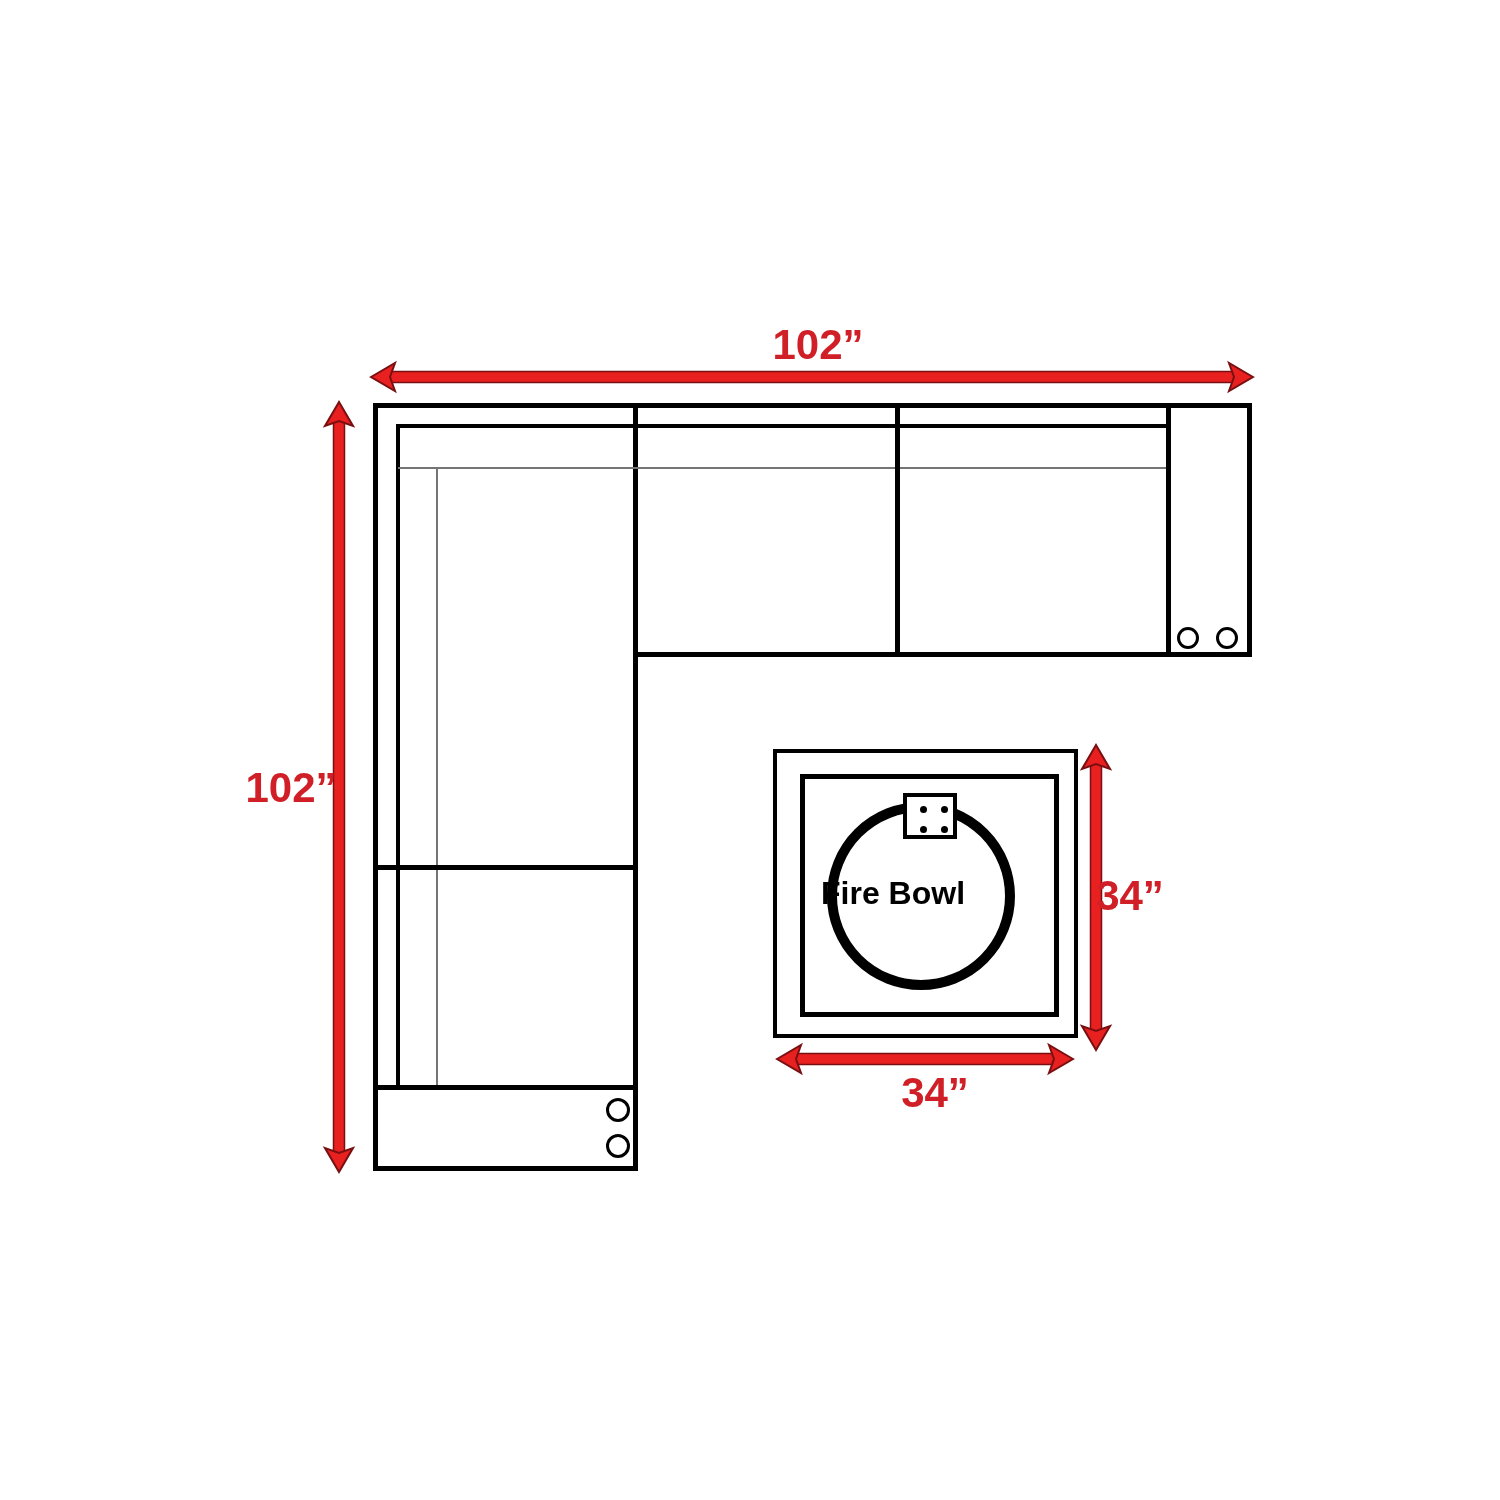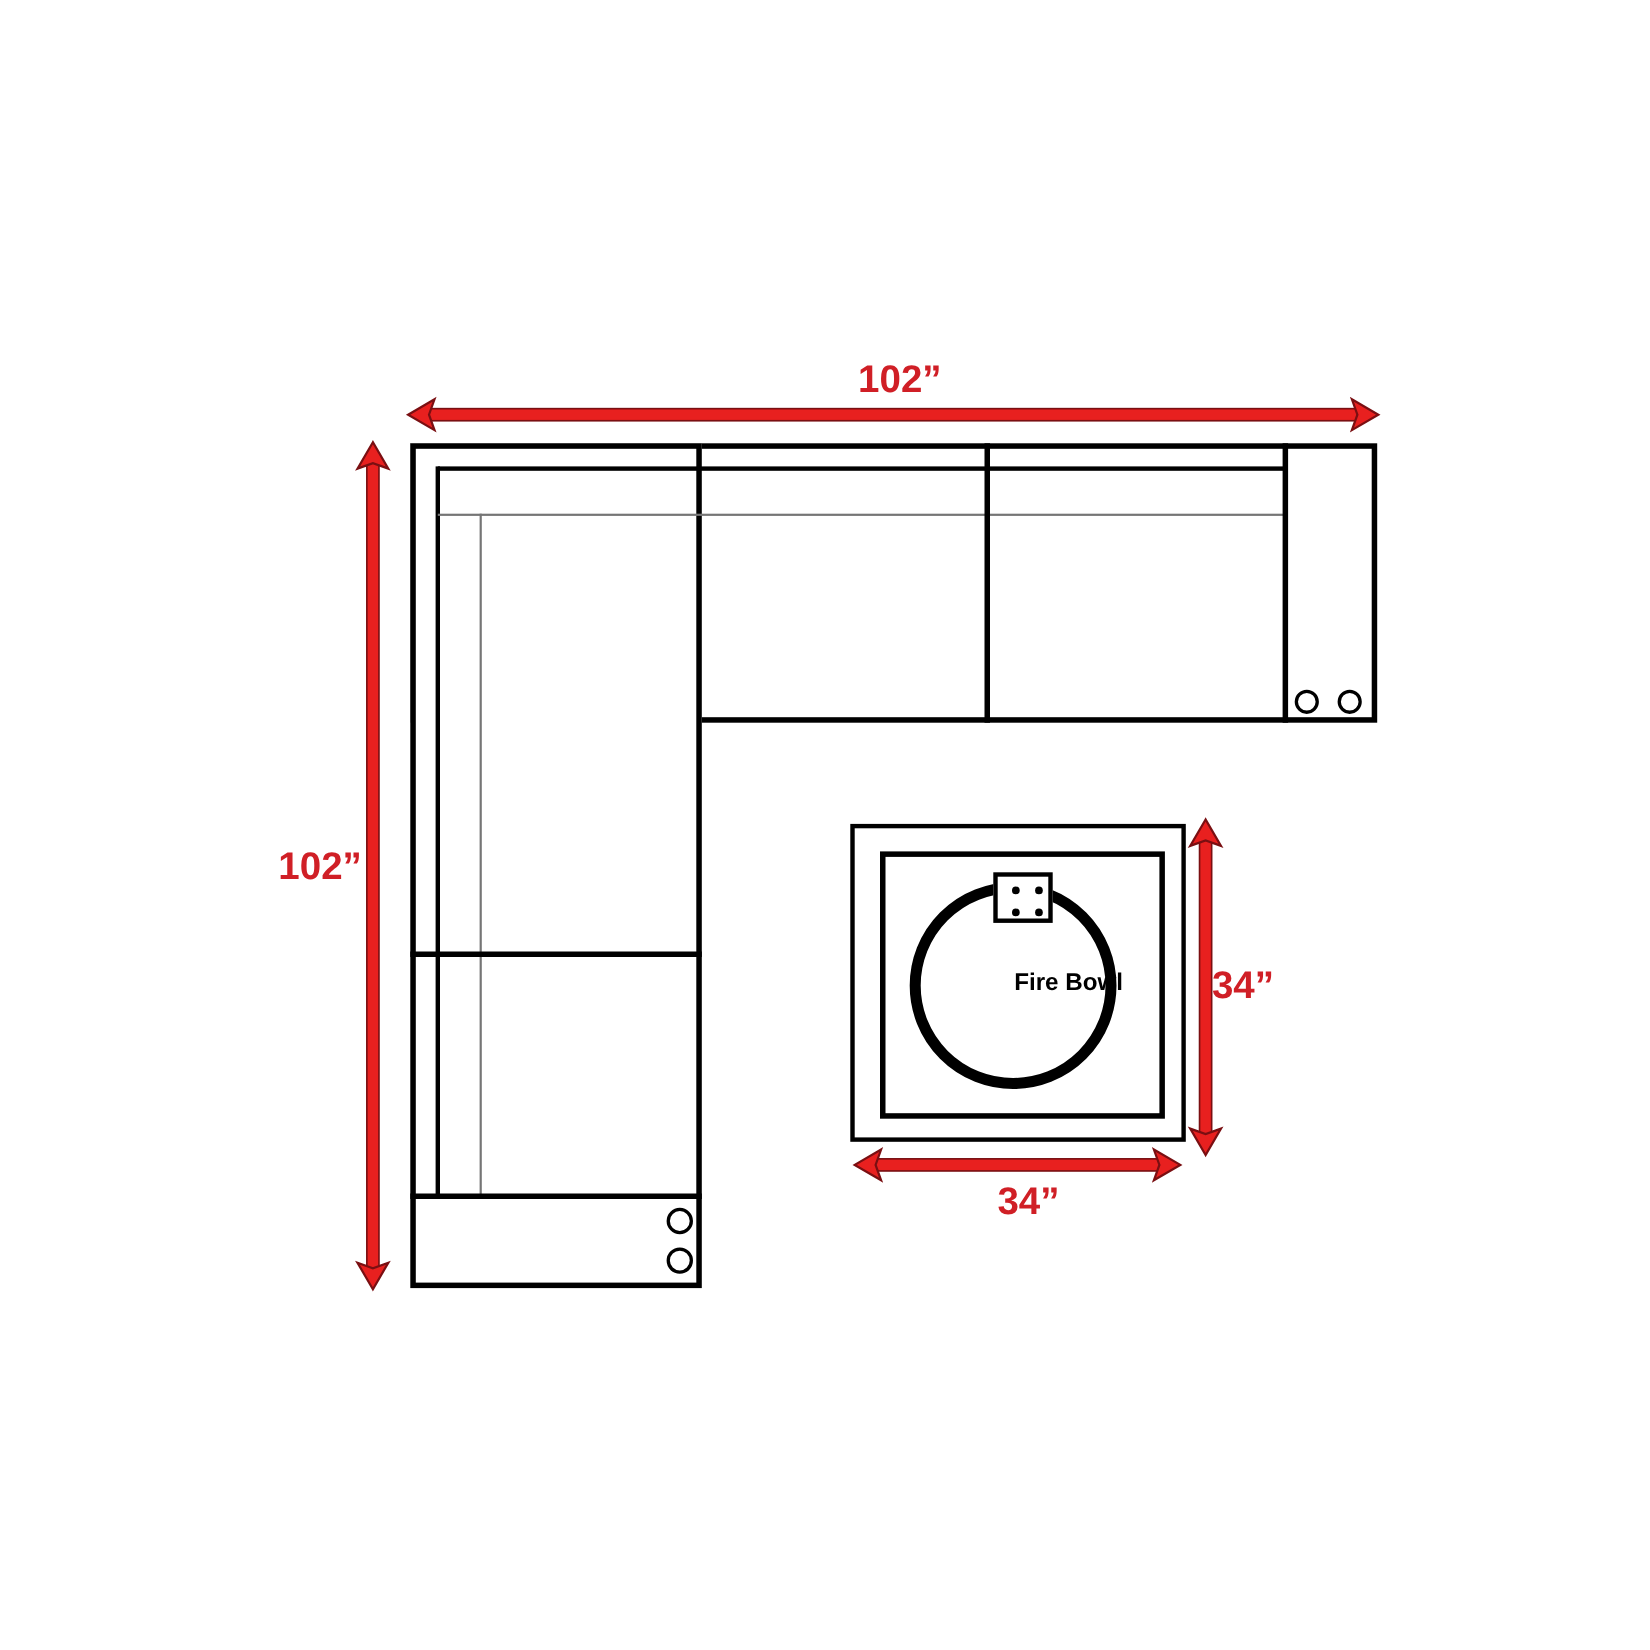--- a/index.html
+++ b/index.html
@@ -9,22 +9,22 @@
   .outline{border:5px solid #000;background:#fff;z-index:1;}
   .backline{background:#000;z-index:2;}
   .thinline{background:#757575;z-index:2;}
   .seam{background:#000;z-index:3;}
   .cup{border:3px solid #000;border-radius:50%;background:#fff;z-index:4;}
   .tbl-outer{border:4px solid #000;background:#fff;z-index:1;}
   .tbl-inner{border:5px solid #000;background:#fff;z-index:2;}
   .ring{border:10px solid #000;border-radius:50%;background:#fff;z-index:3;}
   .burner{border:4px solid #000;background:#fff;z-index:4;}
   .dot{position:absolute;width:7px;height:7px;border-radius:50%;background:#000;}
-  .firebowl-label{z-index:5;color:#000;font-weight:bold;font-size:22px;text-align:right;line-height:30px;}
-  .dim-label{z-index:7;color:#d01f26;font-weight:bold;font-size:35px;text-align:center;line-height:34px;}
+  .firebowl-label{z-index:5;color:#000;font-weight:bold;font-size:32px;text-align:left;line-height:30px;}
+  .dim-label{z-index:7;color:#d01f26;font-weight:bold;font-size:42px;text-align:center;line-height:34px;}
   #arrow-layer{position:absolute;left:0;top:0;z-index:6;pointer-events:none;}
 </style>
 </head>
 <body>
 
 <div id="canvas">
 
   <div class="abs outline" style="left:373px;top:403px;width:879px;height:254px;"></div>
   <div class="abs outline" style="left:373px;top:403px;width:265px;height:768px;"></div>
 

